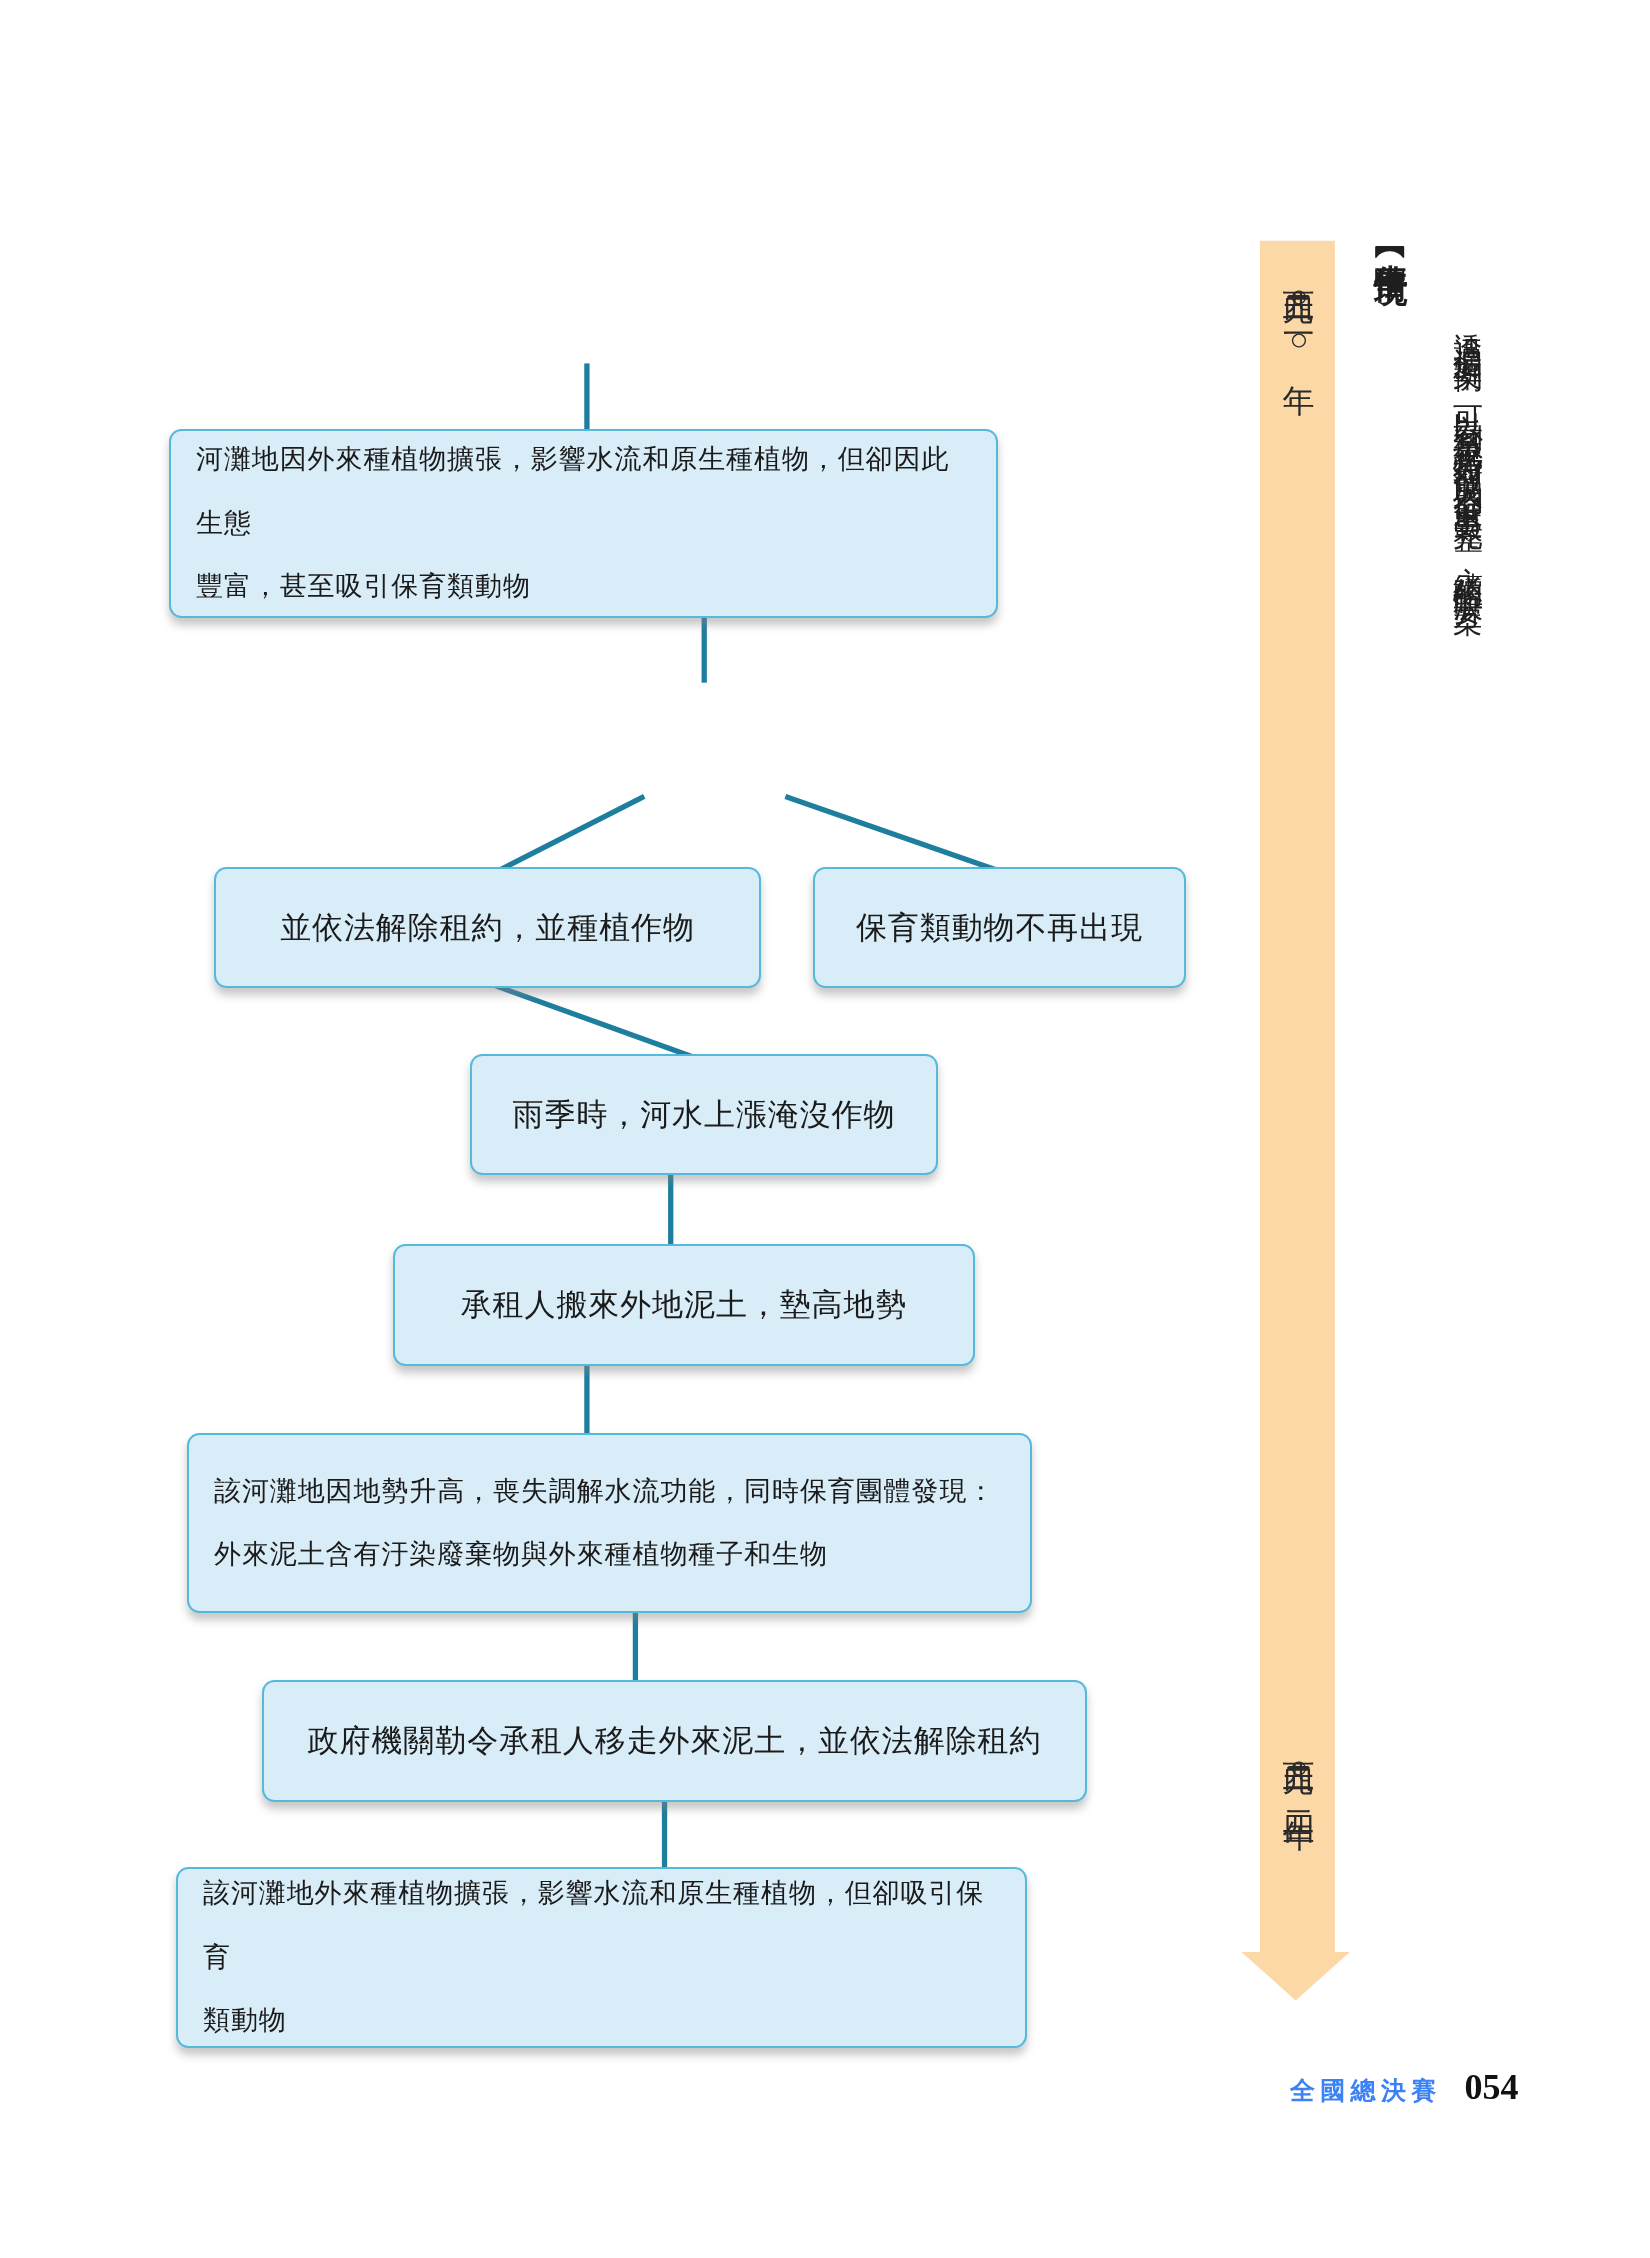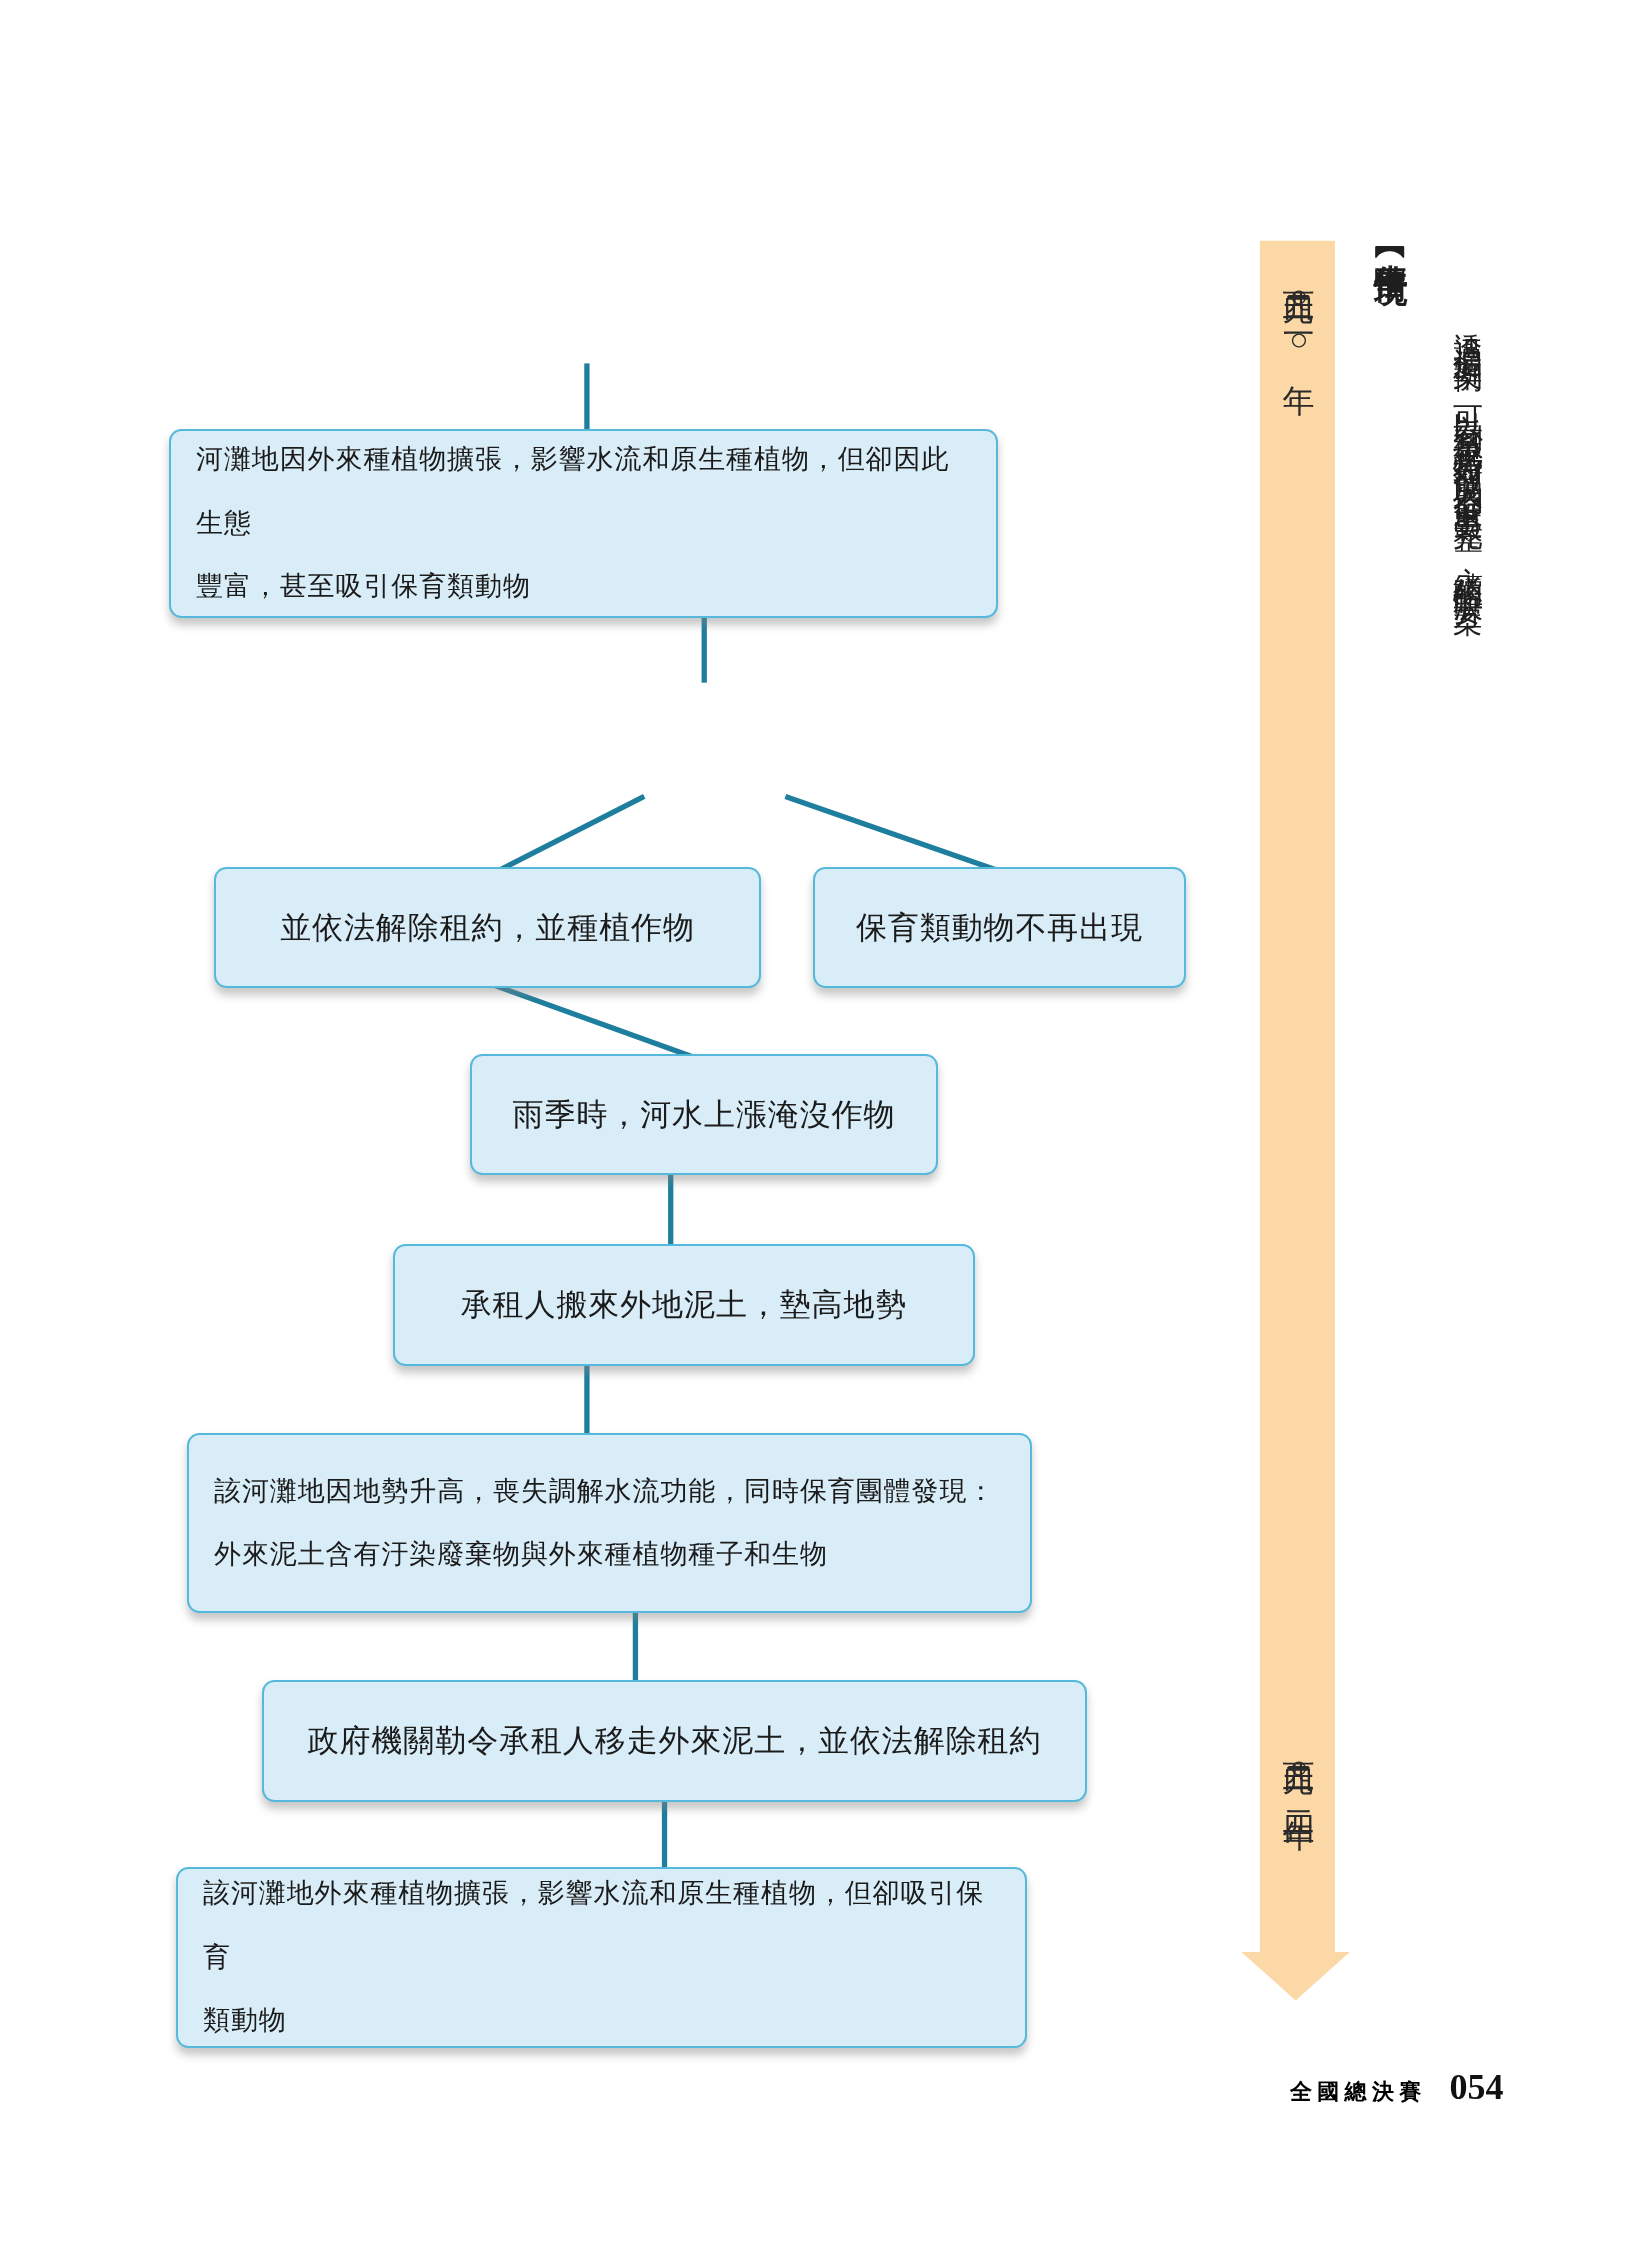--- a/index.html
+++ b/index.html
@@ -30,21 +30,21 @@
   .side-heading {
     font-family:"Liberation Serif", serif; font-size:33px; font-weight:600;
     letter-spacing:2.6px; color:#1f1f1f;
   }
   .side-paragraph {
     font-family:"Liberation Serif", serif; font-size:30px; letter-spacing:6.2px;
     color:#1f1f1f;
   }
   .footer { position:absolute; left:1290px; top:2066px; display:flex;
             align-items:baseline; gap:23px; }
-  .footer-label { font-size:22px; font-weight:600; color:#000000; letter-spacing:5.3px; }
+  .footer-label { font-size:25px; font-weight:600; color:#3b82f6; letter-spacing:5.3px; }
   .footer-page  { font-family:"Liberation Serif", serif; font-size:36px;
                   font-weight:bold; color:#111111; }
 </style>
 </head>
 <body>
 
 <div class="page">
 
   <svg class="layer" width="1651" height="2258" viewBox="0 0 1871 2560">
     <line class="connector" x1="665" y1="412" x2="665" y2="490"></line>

